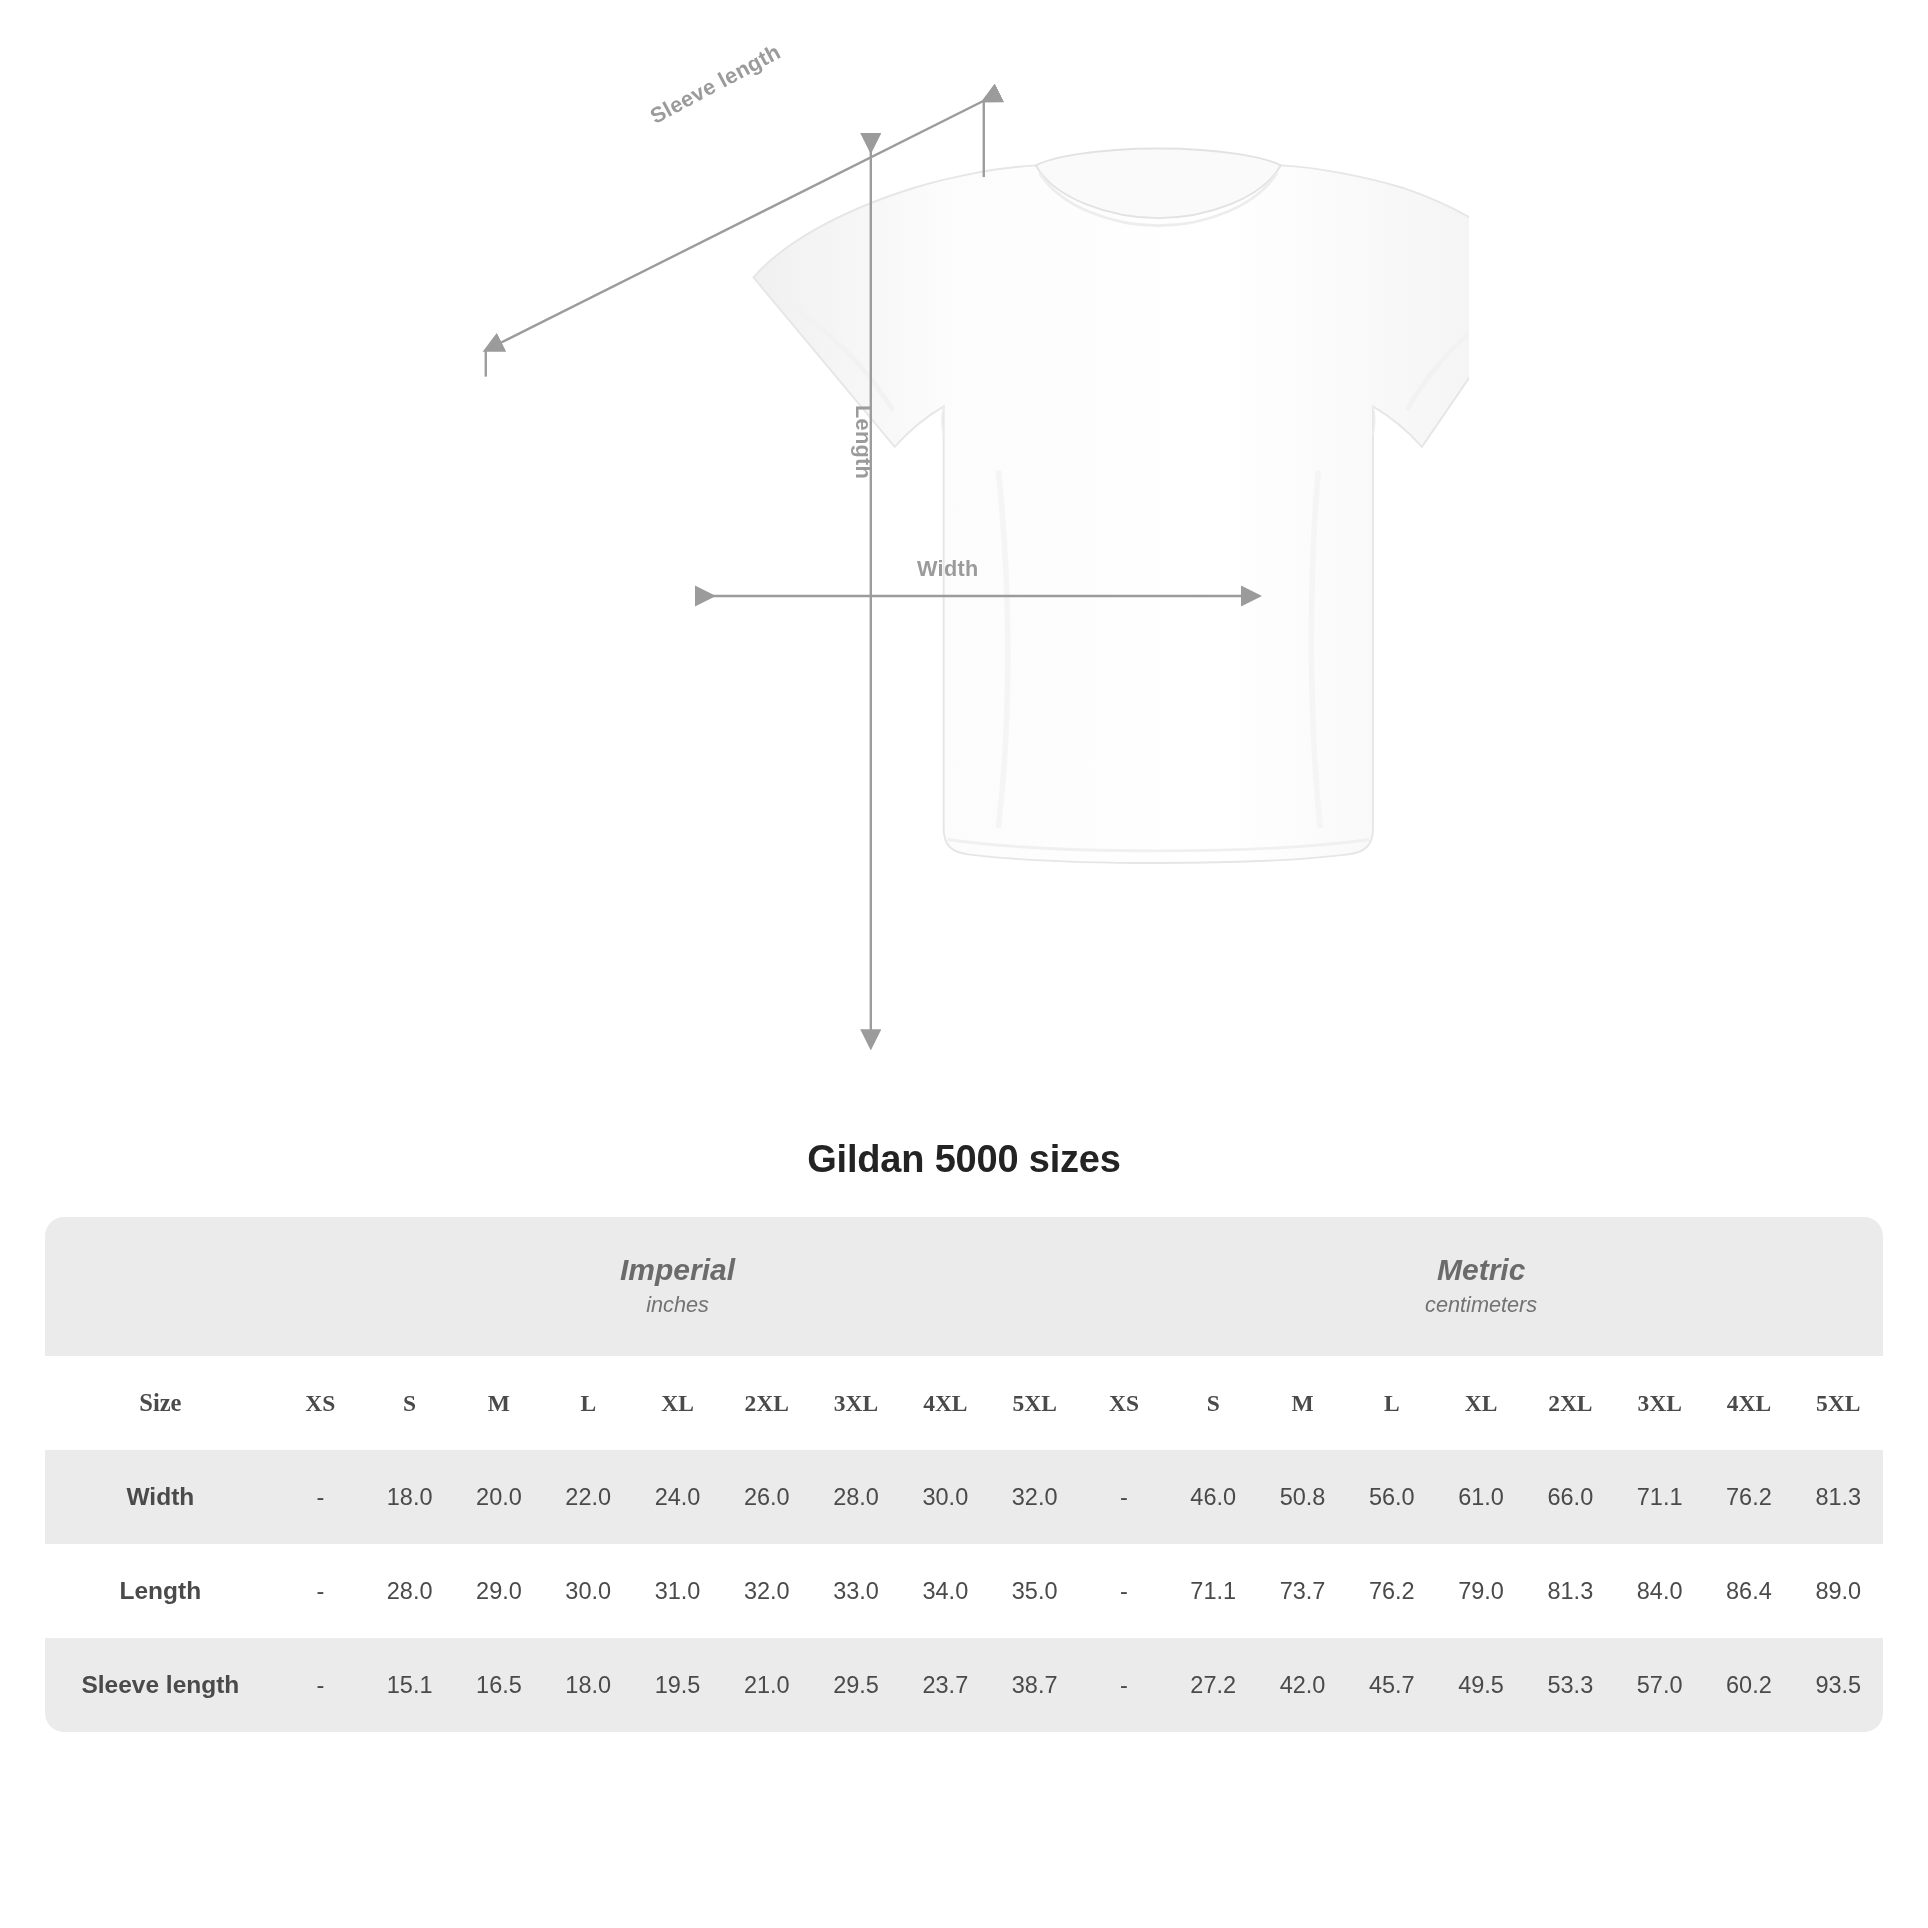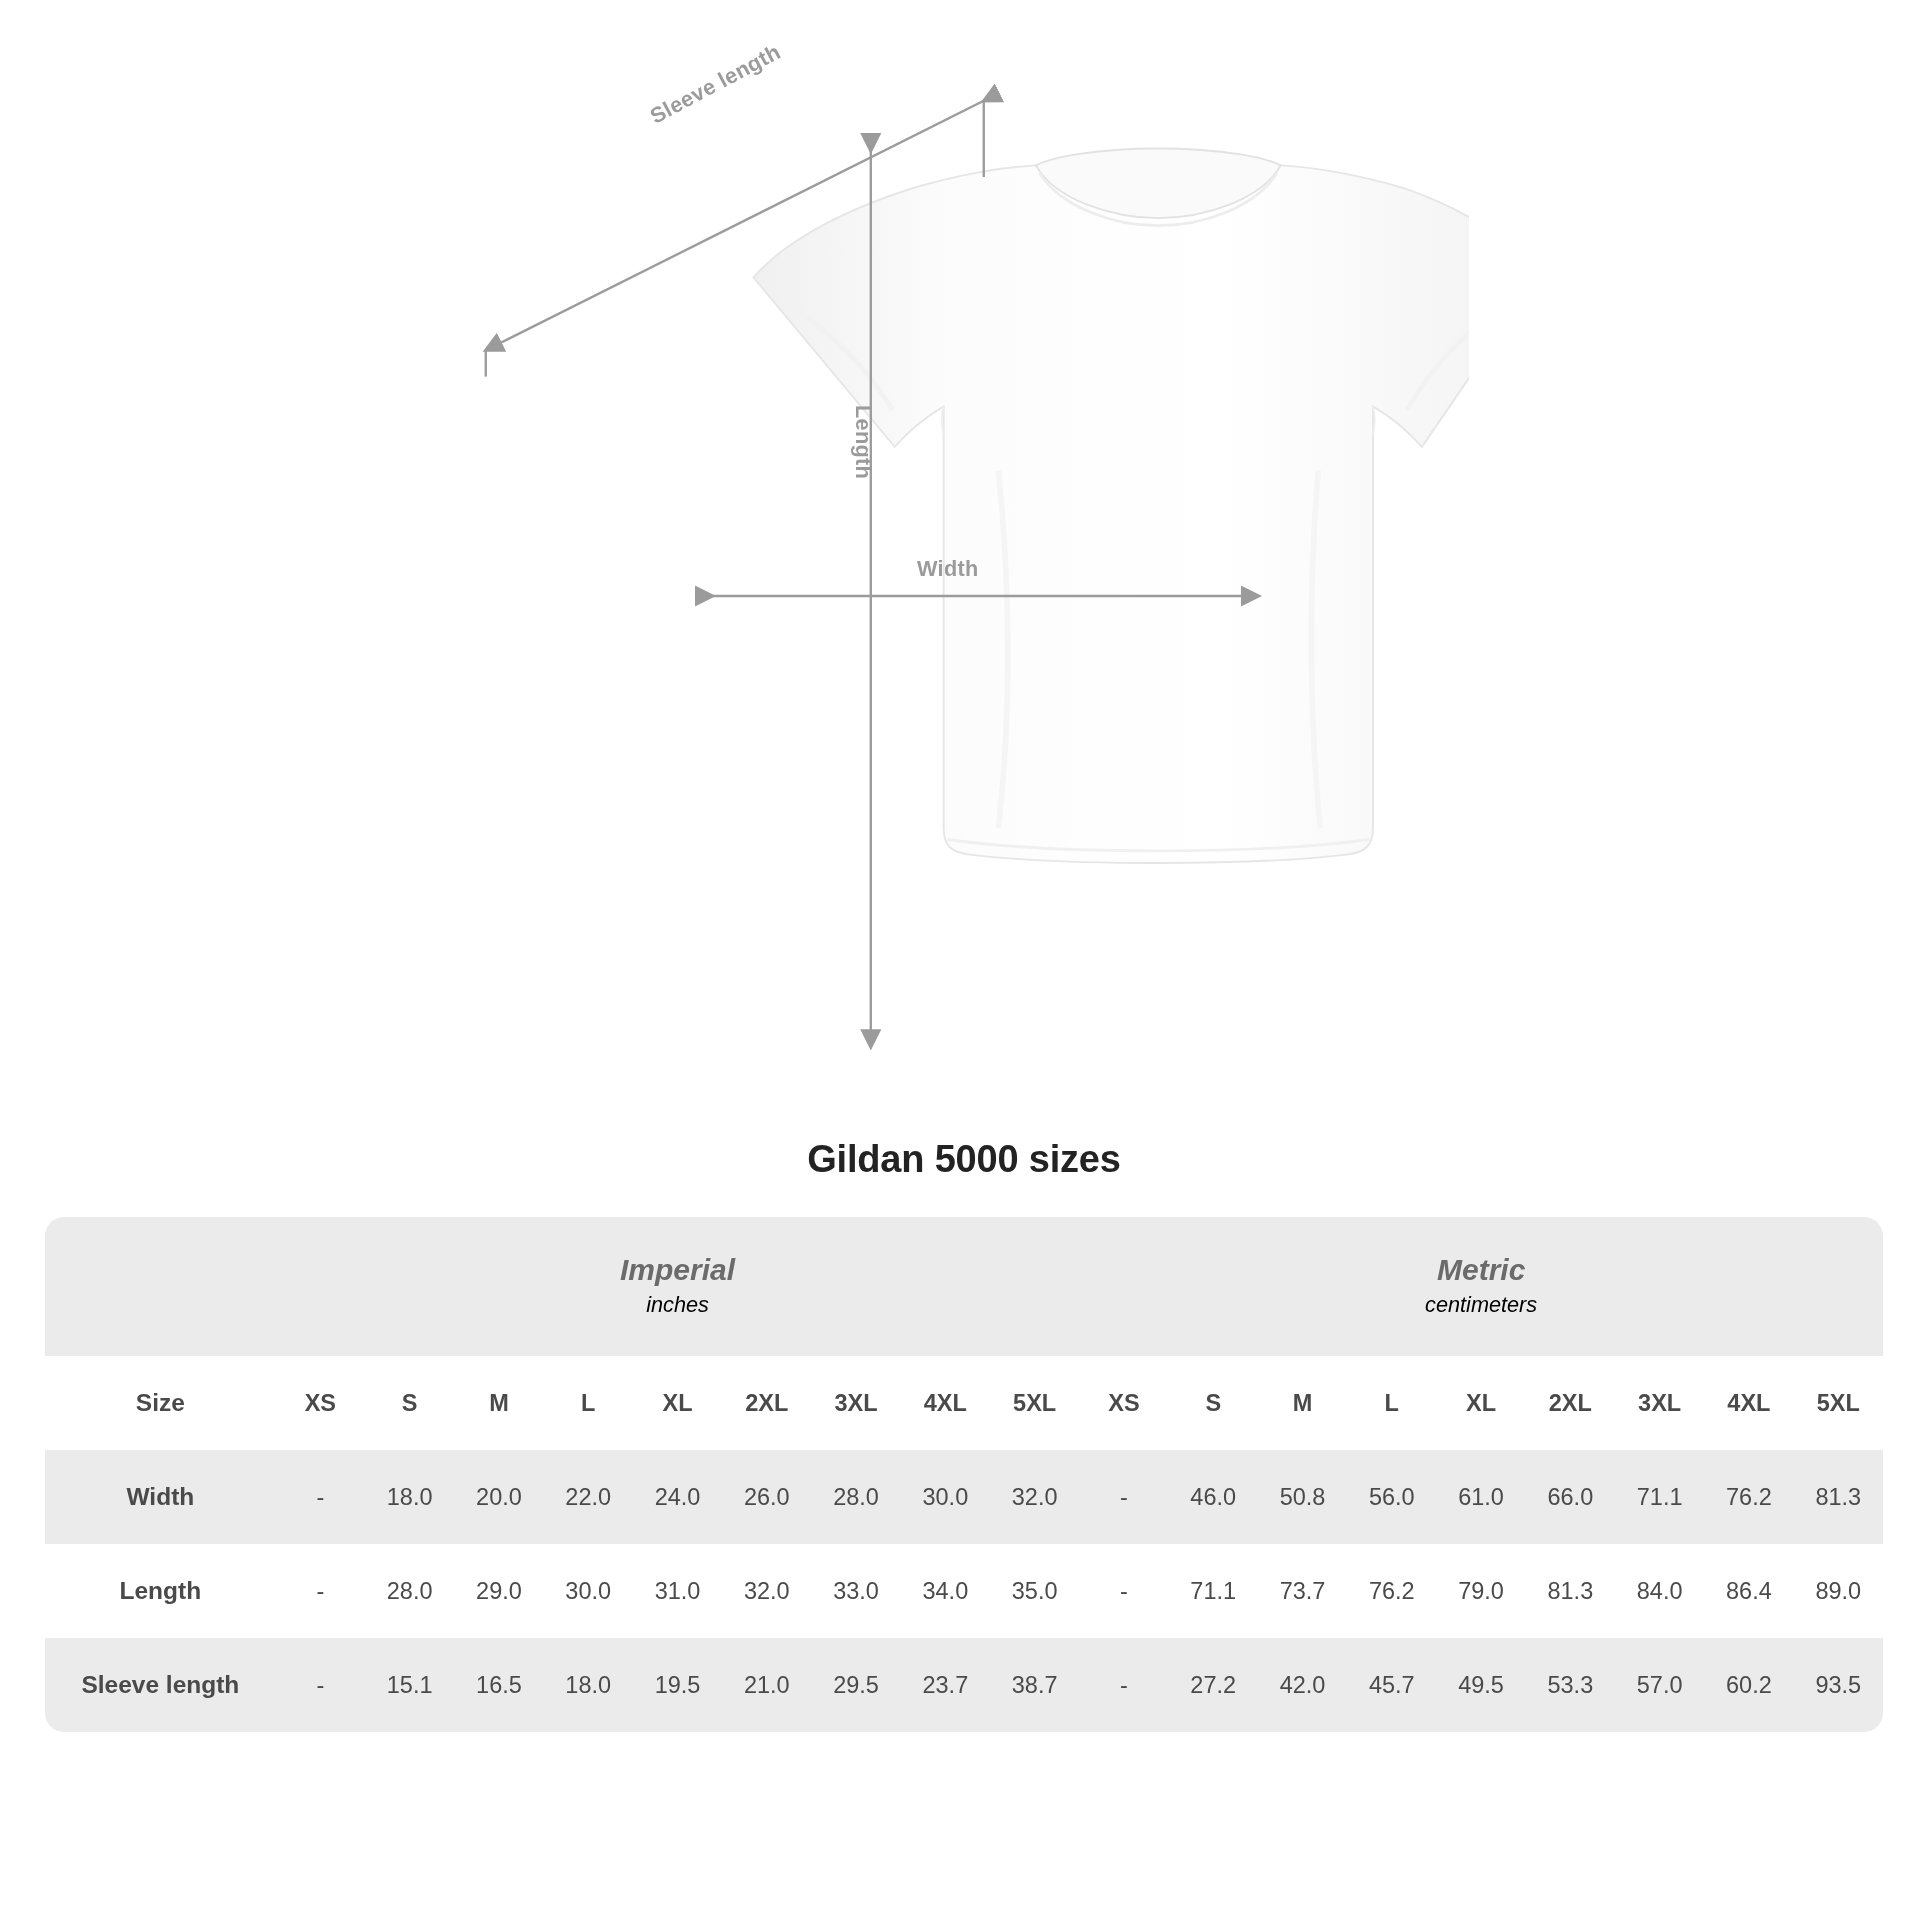--- a/index.html
+++ b/index.html
@@ -109,31 +109,32 @@
   .unit-title {
     font-size: 30px;
     font-style: italic;
     font-weight: bold;
     color: #6b6b6b;
     line-height: 1.25;
   }
   .unit-sub {
     font-size: 21.7px;
     font-style: italic;
-    color: #000000;
+    color: #737373;
     line-height: 1.5;
   }
 
   
   .size-row td {
     height: 94px;
     background: #ffffff;
     font-weight: bold;
     color: #4a4a4a;
     font-size: 23.5px;
+    font-family: Liberation Serif, serif;
   }
   .size-row td.rowlabel {
     font-size: 24.5px;
   }
 
   
   .data-row td {
     height: 94px;
   }
   .data-row.alt td {

